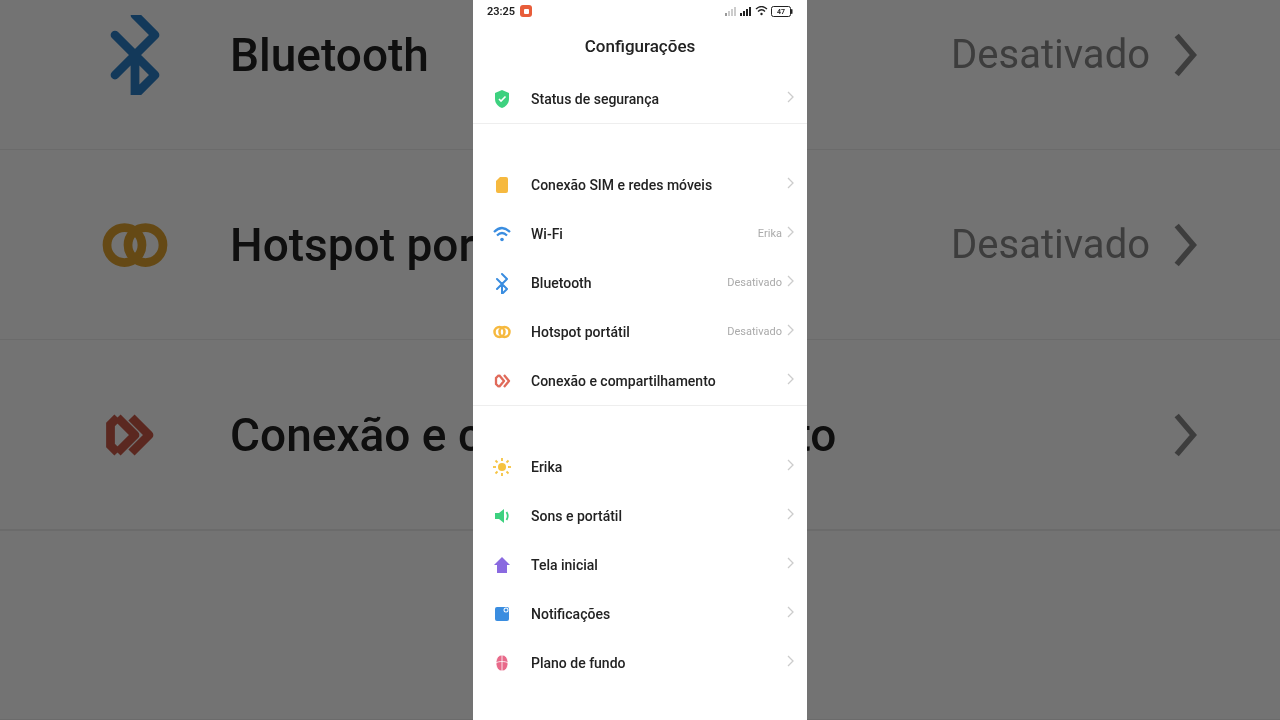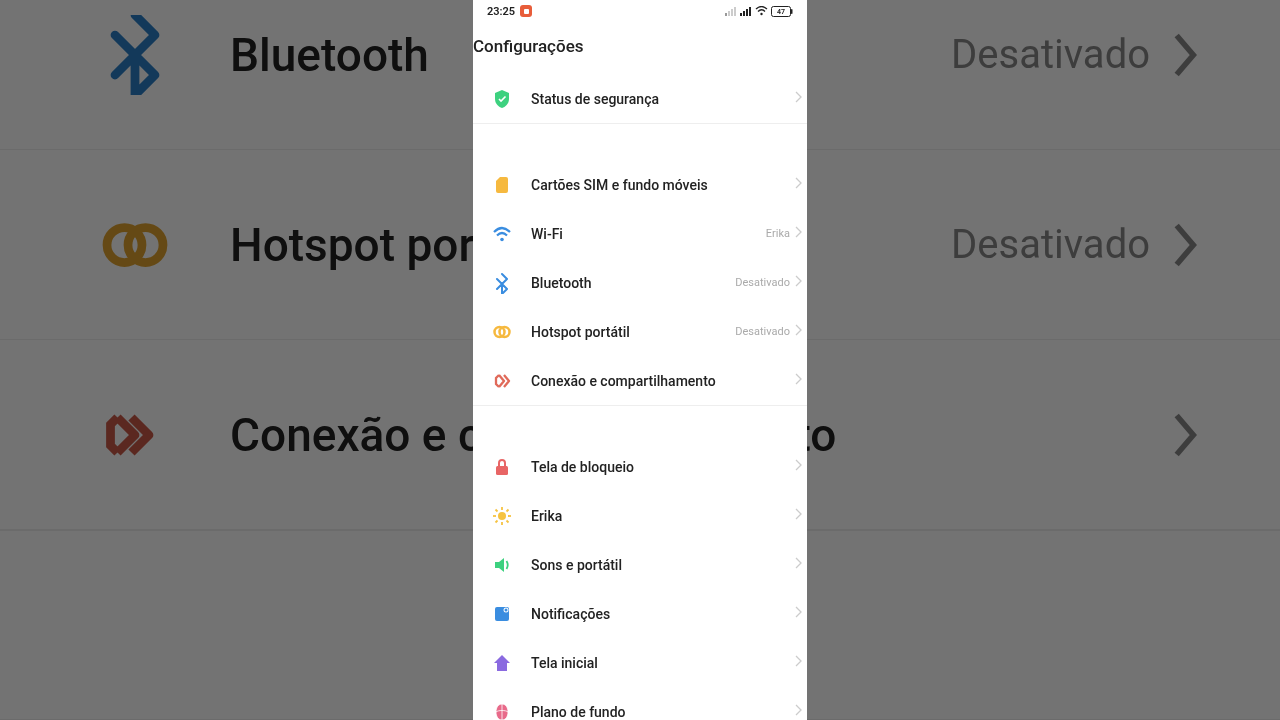--- a/index.html
+++ b/index.html
@@ -73,33 +73,34 @@
     color: #222;
   }
   .status-bar .sb-left { display:flex; align-items:center; gap:5px;text-align:center; }
   .status-bar .sb-right { margin-left:auto; display:flex; align-items:center; gap:3px; }
   .rec-icon {
     width: 12px; height: 12px; background:#e85d3a; border-radius:3px;
     display:inline-flex; align-items:center; justify-content:center;
   }
   .rec-icon::after { content:""; width:5px; height:5px; background:#fff; border-radius:1px; }
   .header {
+    text-align: center;
     font-size: 17px;
     font-weight: 500;
     color: #222;
     padding: 14px 0 18px;
   }
   .list { flex:1; overflow:hidden; }
   .group { border-bottom: 0.5px solid #eee; padding-bottom: 0; }
   .group:last-child { border-bottom:none; }
   .row {
     display: flex;
     align-items: center;
     height: 49px;
-    padding: 0 4px 0 18px;
+    padding: 0 12px 0 18px;
     cursor: pointer;
   }
   .row .icon {
     width: 22px;
     height: 22px;
     display: flex;
     align-items: center;
     justify-content: center;
     margin-right: 18px;
     flex-shrink: 0;
@@ -220,21 +221,21 @@
         </div>
       </div>
       <div class="gap"></div>
       <div class="group">
         <div class="row">
           <span class="icon" style="color:#f6b93f">
             <svg width="22" height="22" viewBox="0 0 22 22">
               <use href="#i-sim"></use>
             </svg>
           </span>
-          <span class="label">Cartões SIM e fundo móveis</span>
+          <span class="label">Conexão SIM e redes móveis</span>
           <span class="chev"><svg width="9" height="14" viewBox="0 0 9 14">
               <use href="#i-chev"></use>
             </svg></span>
         </div>
         <div class="row">
           <span class="icon" style="color:#3a8de0">
             <svg width="22" height="22" viewBox="0 0 22 22">
               <use href="#i-wifi"></use>
             </svg>
           </span>
@@ -276,31 +277,20 @@
           </span>
           <span class="label">Conexão e compartilhamento</span>
           <span class="chev"><svg width="9" height="14" viewBox="0 0 9 14">
               <use href="#i-chev"></use>
             </svg></span>
         </div>
       </div>
       <div class="gap"></div>
       <div class="group">
         <div class="row">
-          <span class="icon" style="color:#e86565">
-            <svg width="22" height="22" viewBox="0 0 22 22">
-              <use href="#i-lock"></use>
-            </svg>
-          </span>
-          <span class="label">Tela de bloqueio</span>
-          <span class="chev"><svg width="9" height="14" viewBox="0 0 9 14">
-              <use href="#i-chev"></use>
-            </svg></span>
-        </div>
-        <div class="row">
           <span class="icon" style="color:#f6c341">
             <svg width="22" height="22" viewBox="0 0 22 22">
               <use href="#i-sun"></use>
             </svg>
           </span>
           <span class="label">Erika</span>
           <span class="chev"><svg width="9" height="14" viewBox="0 0 9 14">
               <use href="#i-chev"></use>
             </svg></span>
         </div>
@@ -309,37 +299,37 @@
             <svg width="22" height="22" viewBox="0 0 22 22">
               <use href="#i-sound"></use>
             </svg>
           </span>
           <span class="label">Sons e portátil</span>
           <span class="chev"><svg width="9" height="14" viewBox="0 0 9 14">
               <use href="#i-chev"></use>
             </svg></span>
         </div>
         <div class="row">
+          <span class="icon" style="color:#8a6ae0">
+            <svg width="22" height="22" viewBox="0 0 22 22">
+              <use href="#i-home"></use>
+            </svg>
+          </span>
+          <span class="label">Tela inicial</span>
+          <span class="chev"><svg width="9" height="14" viewBox="0 0 9 14">
+              <use href="#i-chev"></use>
+            </svg></span>
+        </div>
+        <div class="row">
           <span class="icon" style="color:#3a8de0">
             <svg width="22" height="22" viewBox="0 0 22 22">
               <use href="#i-bell"></use>
             </svg>
           </span>
           <span class="label">Notificações</span>
-          <span class="chev"><svg width="9" height="14" viewBox="0 0 9 14">
-              <use href="#i-chev"></use>
-            </svg></span>
-        </div>
-        <div class="row">
-          <span class="icon" style="color:#8a6ae0">
-            <svg width="22" height="22" viewBox="0 0 22 22">
-              <use href="#i-home"></use>
-            </svg>
-          </span>
-          <span class="label">Tela inicial</span>
           <span class="chev"><svg width="9" height="14" viewBox="0 0 9 14">
               <use href="#i-chev"></use>
             </svg></span>
         </div>
         <div class="row">
           <span class="icon" style="color:#e86a8a">
             <svg width="22" height="22" viewBox="0 0 22 22">
               <use href="#i-wallpaper"></use>
             </svg>
           </span>

